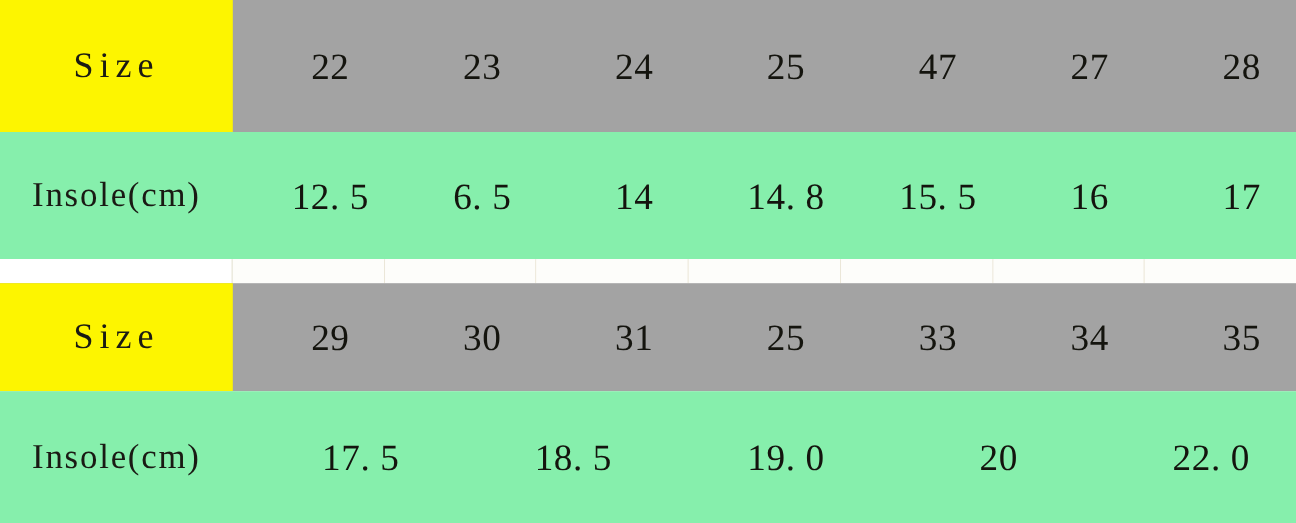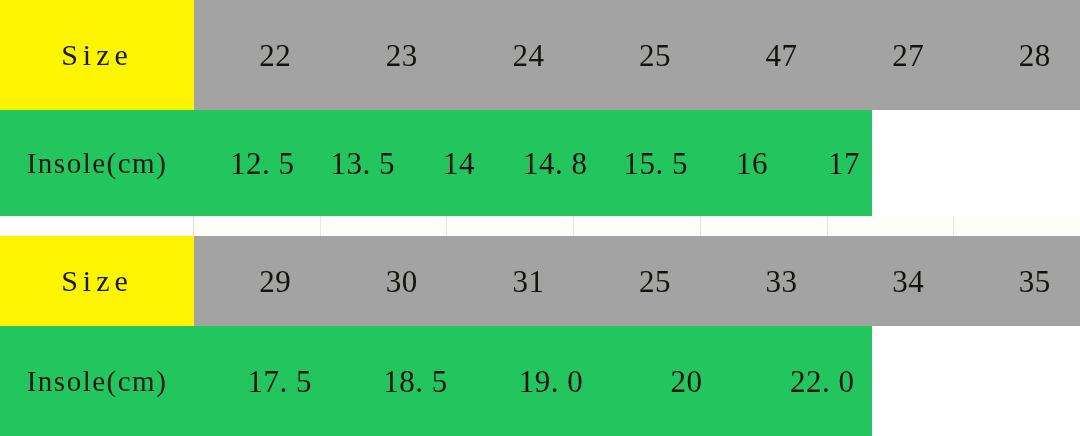--- a/index.html
+++ b/index.html
@@ -60,23 +60,23 @@
     display: flex;
     align-items: center;
     justify-content: center;
     padding-left: 36px;
   }
 
   
   .value-row {
     position: relative;
     display: flex;
-    width: 872px;
+    width: 1080px;
     height: 106px;
-    background: #22c55e;
+    background: #86efac;
   }
   .table-2 .value-row { height: 110px; }
 
   
   .label-text {
     font-size: 30px;
     letter-spacing: 5px;
     color: #1a1a14;
     white-space: nowrap;
     line-height: 1;
@@ -154,21 +154,21 @@
     </div>
 
     <div class="value-row">
       <div class="label-cell insole">
         <span class="label-text">Insole(cm)</span>
       </div>
       <div class="data-cell">
         <span class="cell-text">12. 5</span>
       </div>
       <div class="data-cell">
-        <span class="cell-text">13. 5</span>
+        <span class="cell-text">6. 5</span>
       </div>
       <div class="data-cell">
         <span class="cell-text">14</span>
       </div>
       <div class="data-cell">
         <span class="cell-text">14. 8</span>
       </div>
       <div class="data-cell">
         <span class="cell-text">15. 5</span>
       </div>

